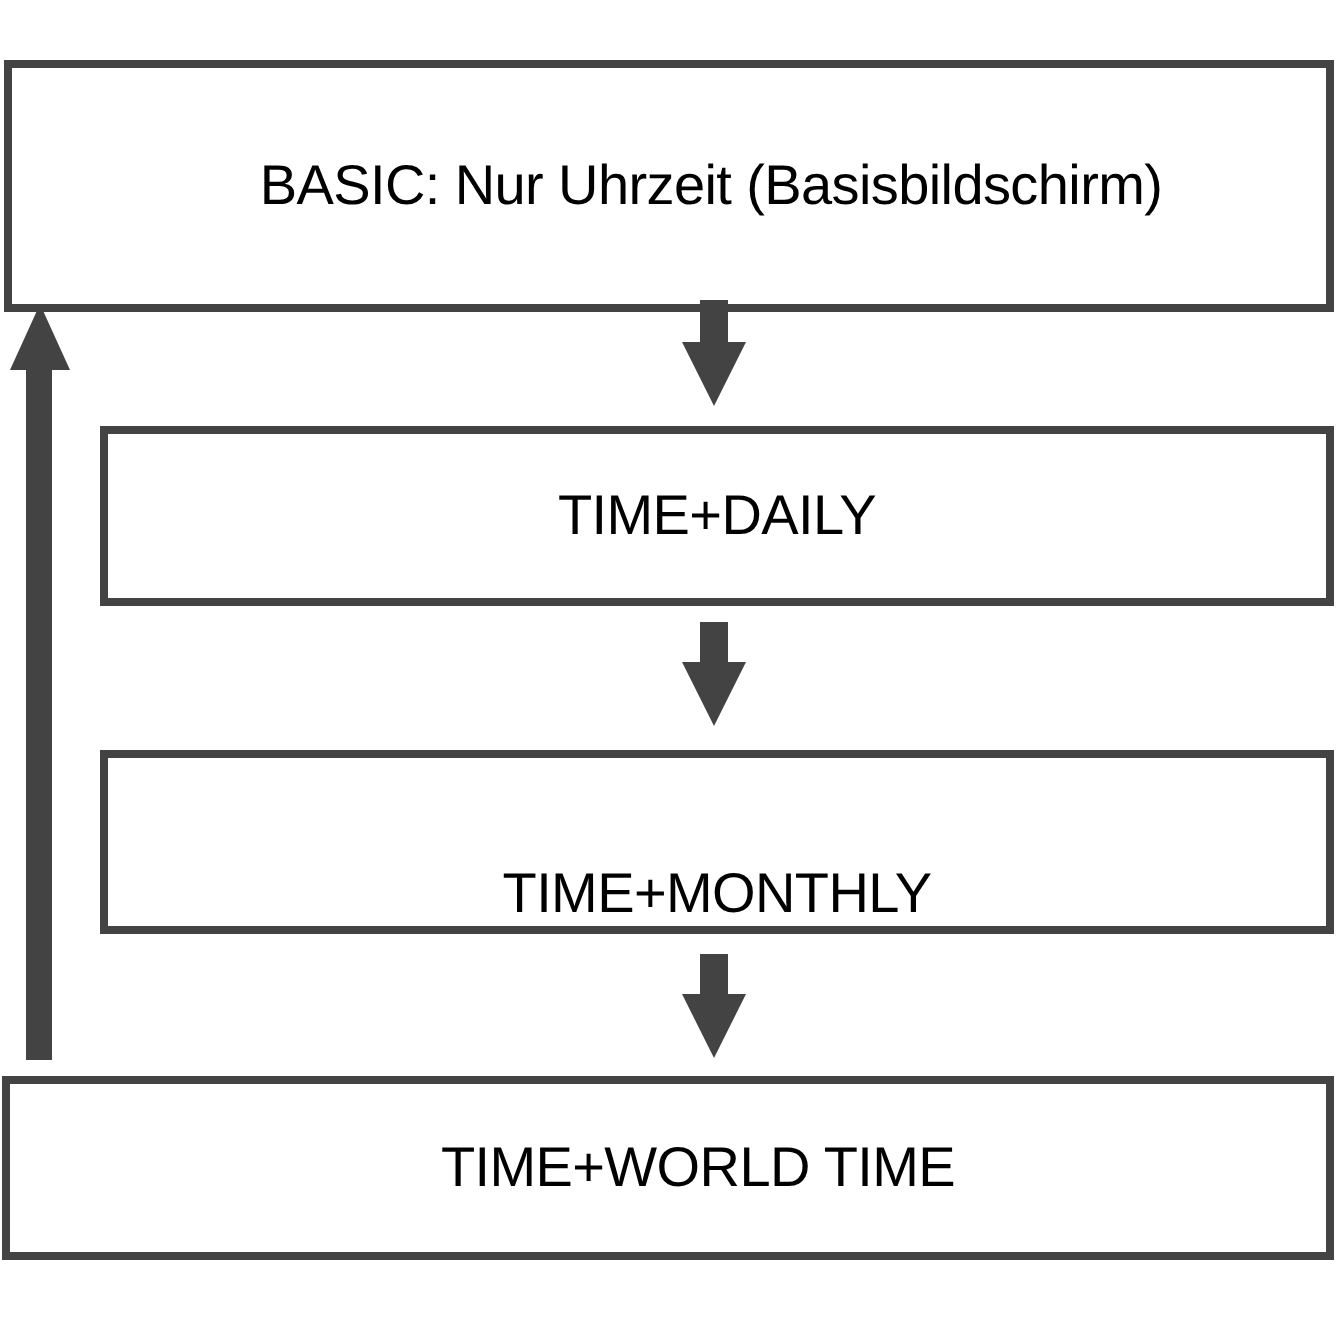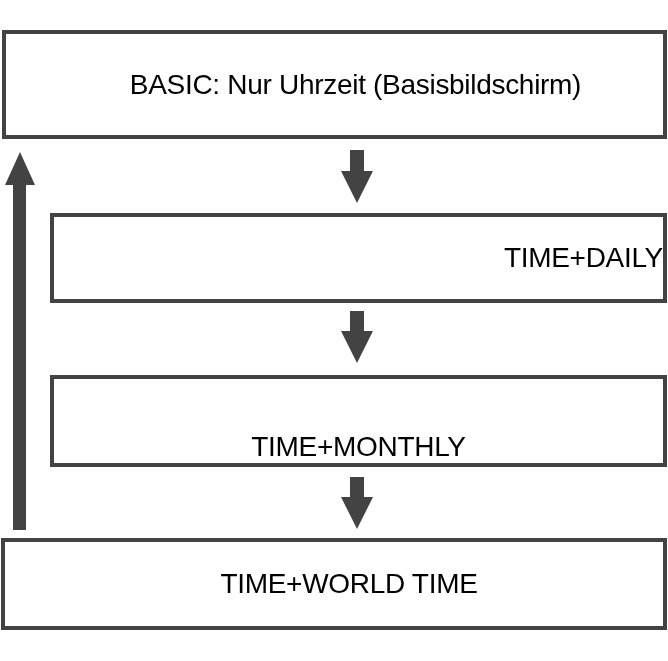--- a/index.html
+++ b/index.html
@@ -23,26 +23,26 @@
     display: flex;
     align-items: center;
     justify-content: center;
     font-size: 28px;
     letter-spacing: -0.3px;
     color: #000000;
     white-space: nowrap;
   }
   .node-basic {
     left: 2px; top: 30px;
-    width: 665px; height: 109px;
+    width: 665px; height: 126px;
     padding-left: 42px;
   }
   .node-daily {
     left: 50px; top: 213px;
-    width: 617px; height: 90px; justify-content: flex-end;
+    width: 617px; height: 90px;
   }
   .node-monthly {
     left: 50px; top: 375px;
     width: 617px; height: 92px; align-items: flex-end;
   }
   .node-world {
     left: 1px; top: 538px;
     width: 666px; height: 92px;
     padding-left: 30px;
   }

